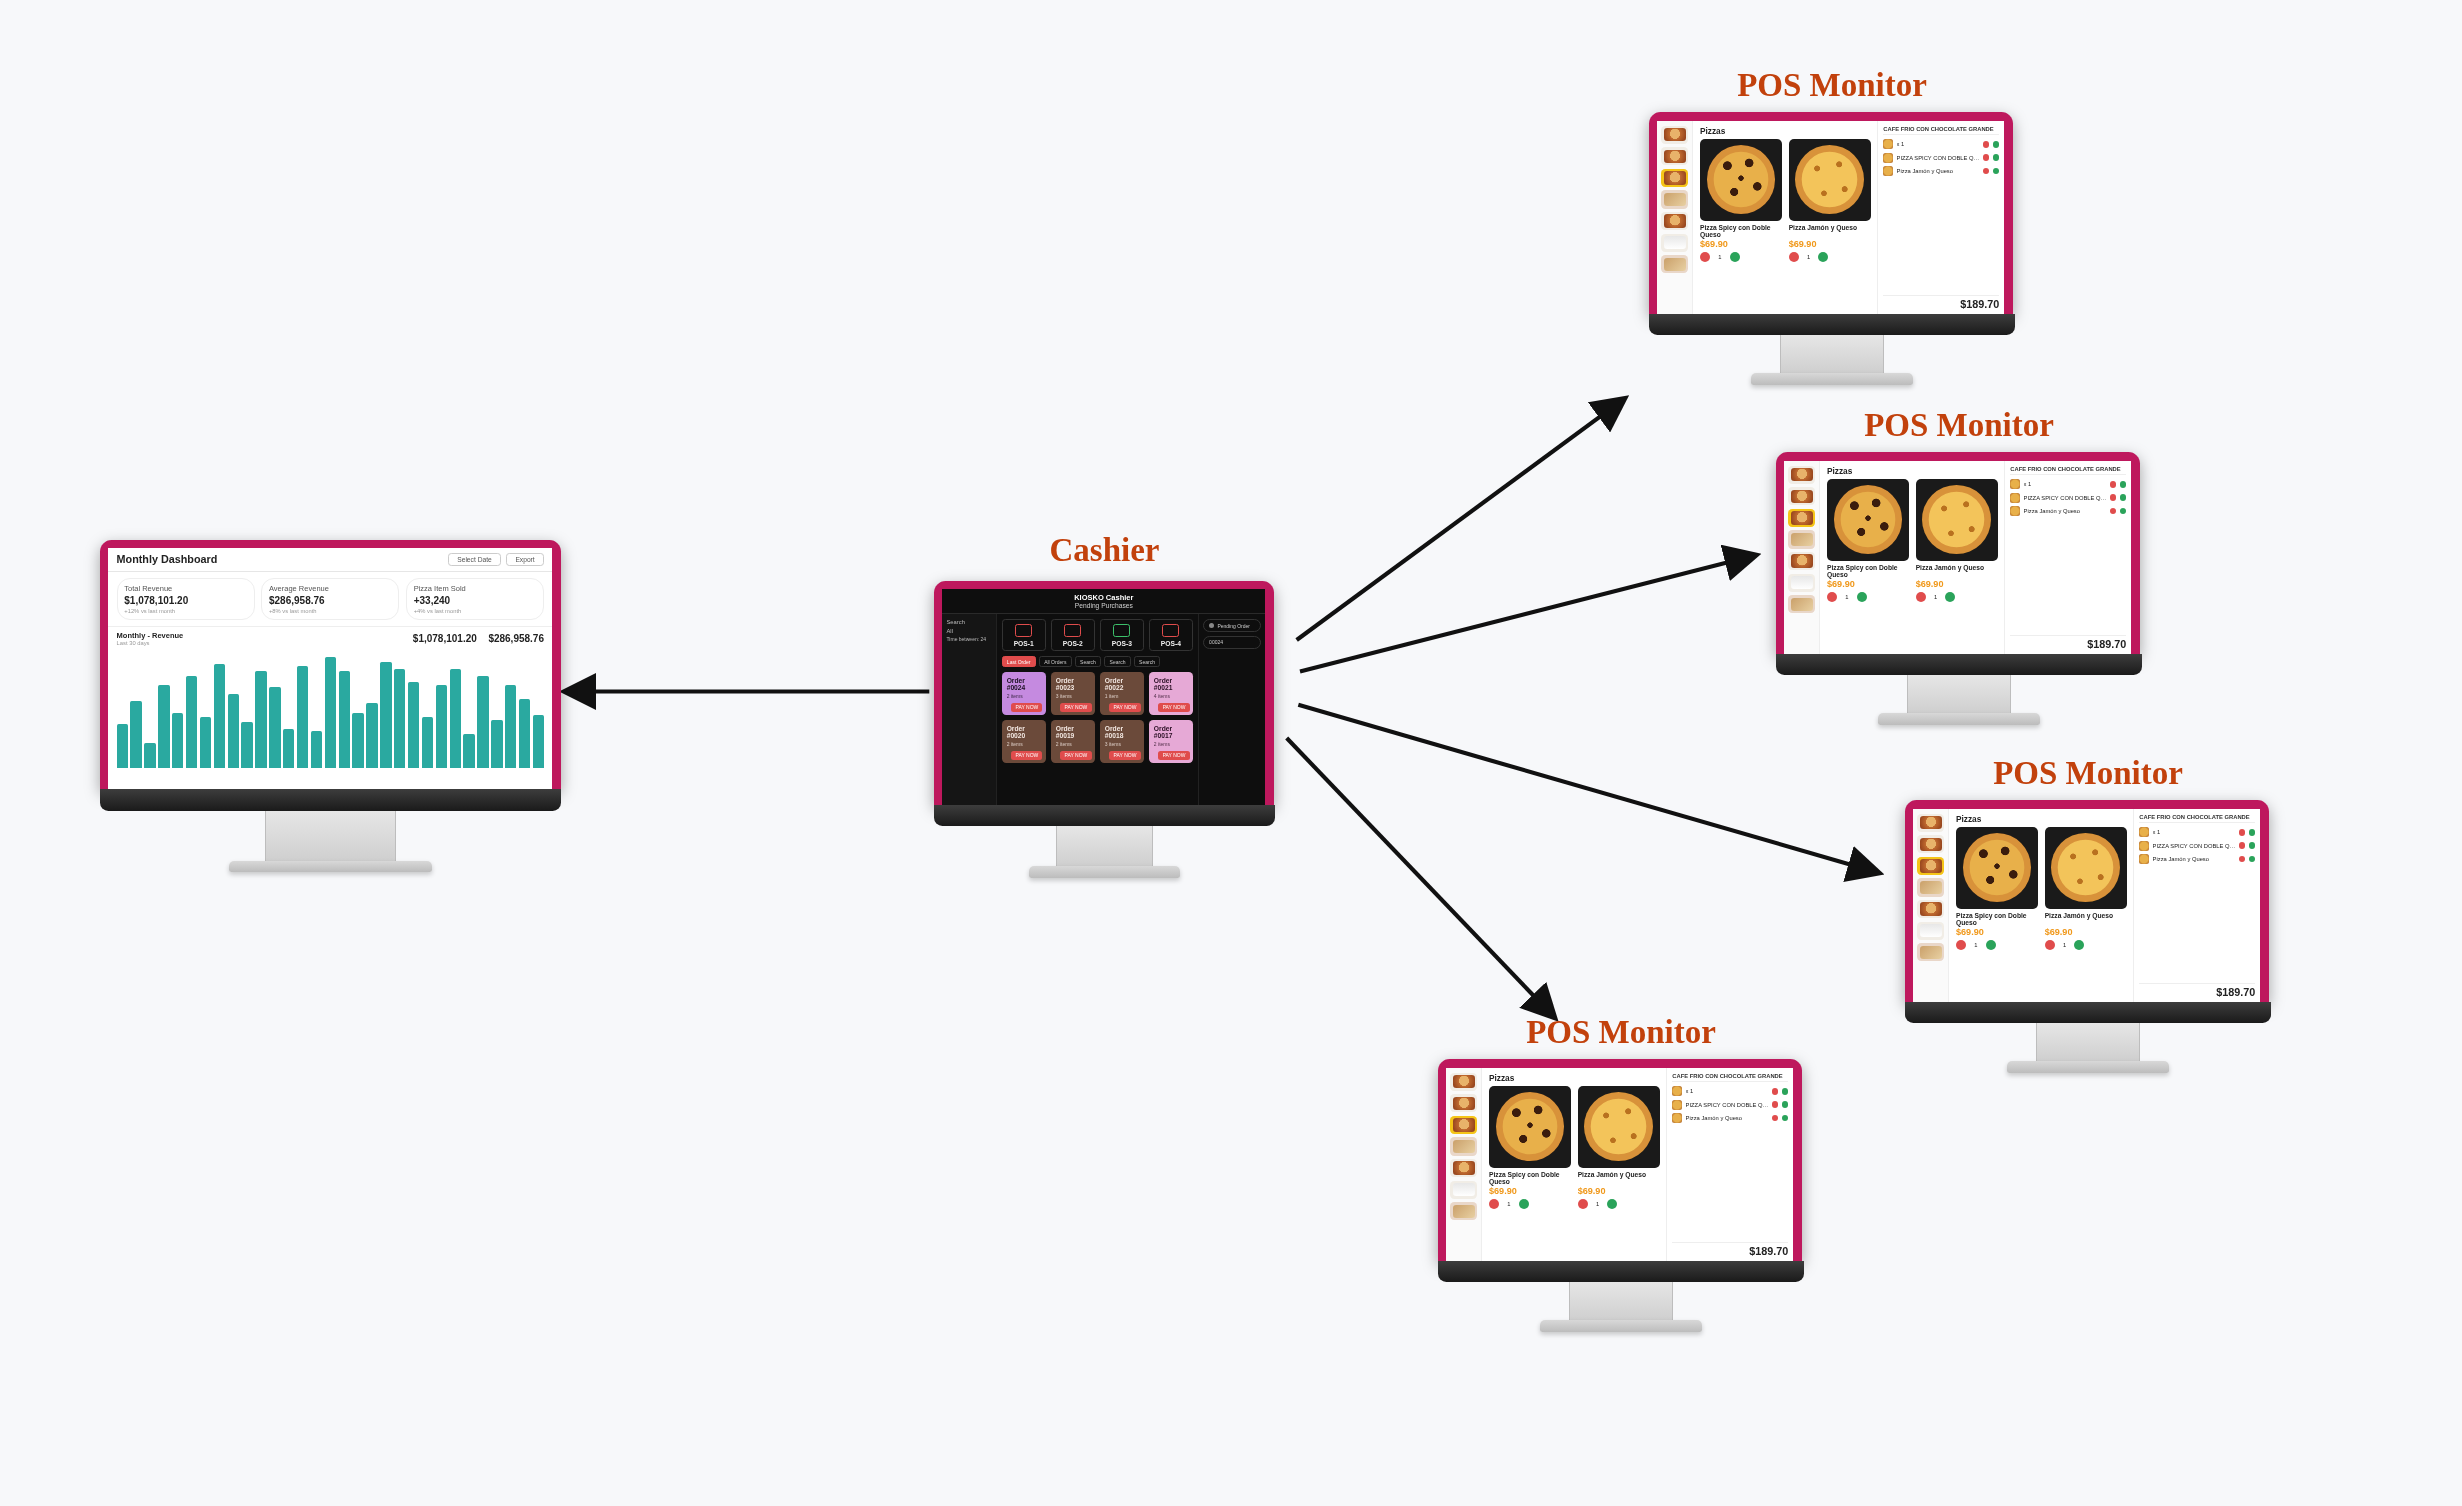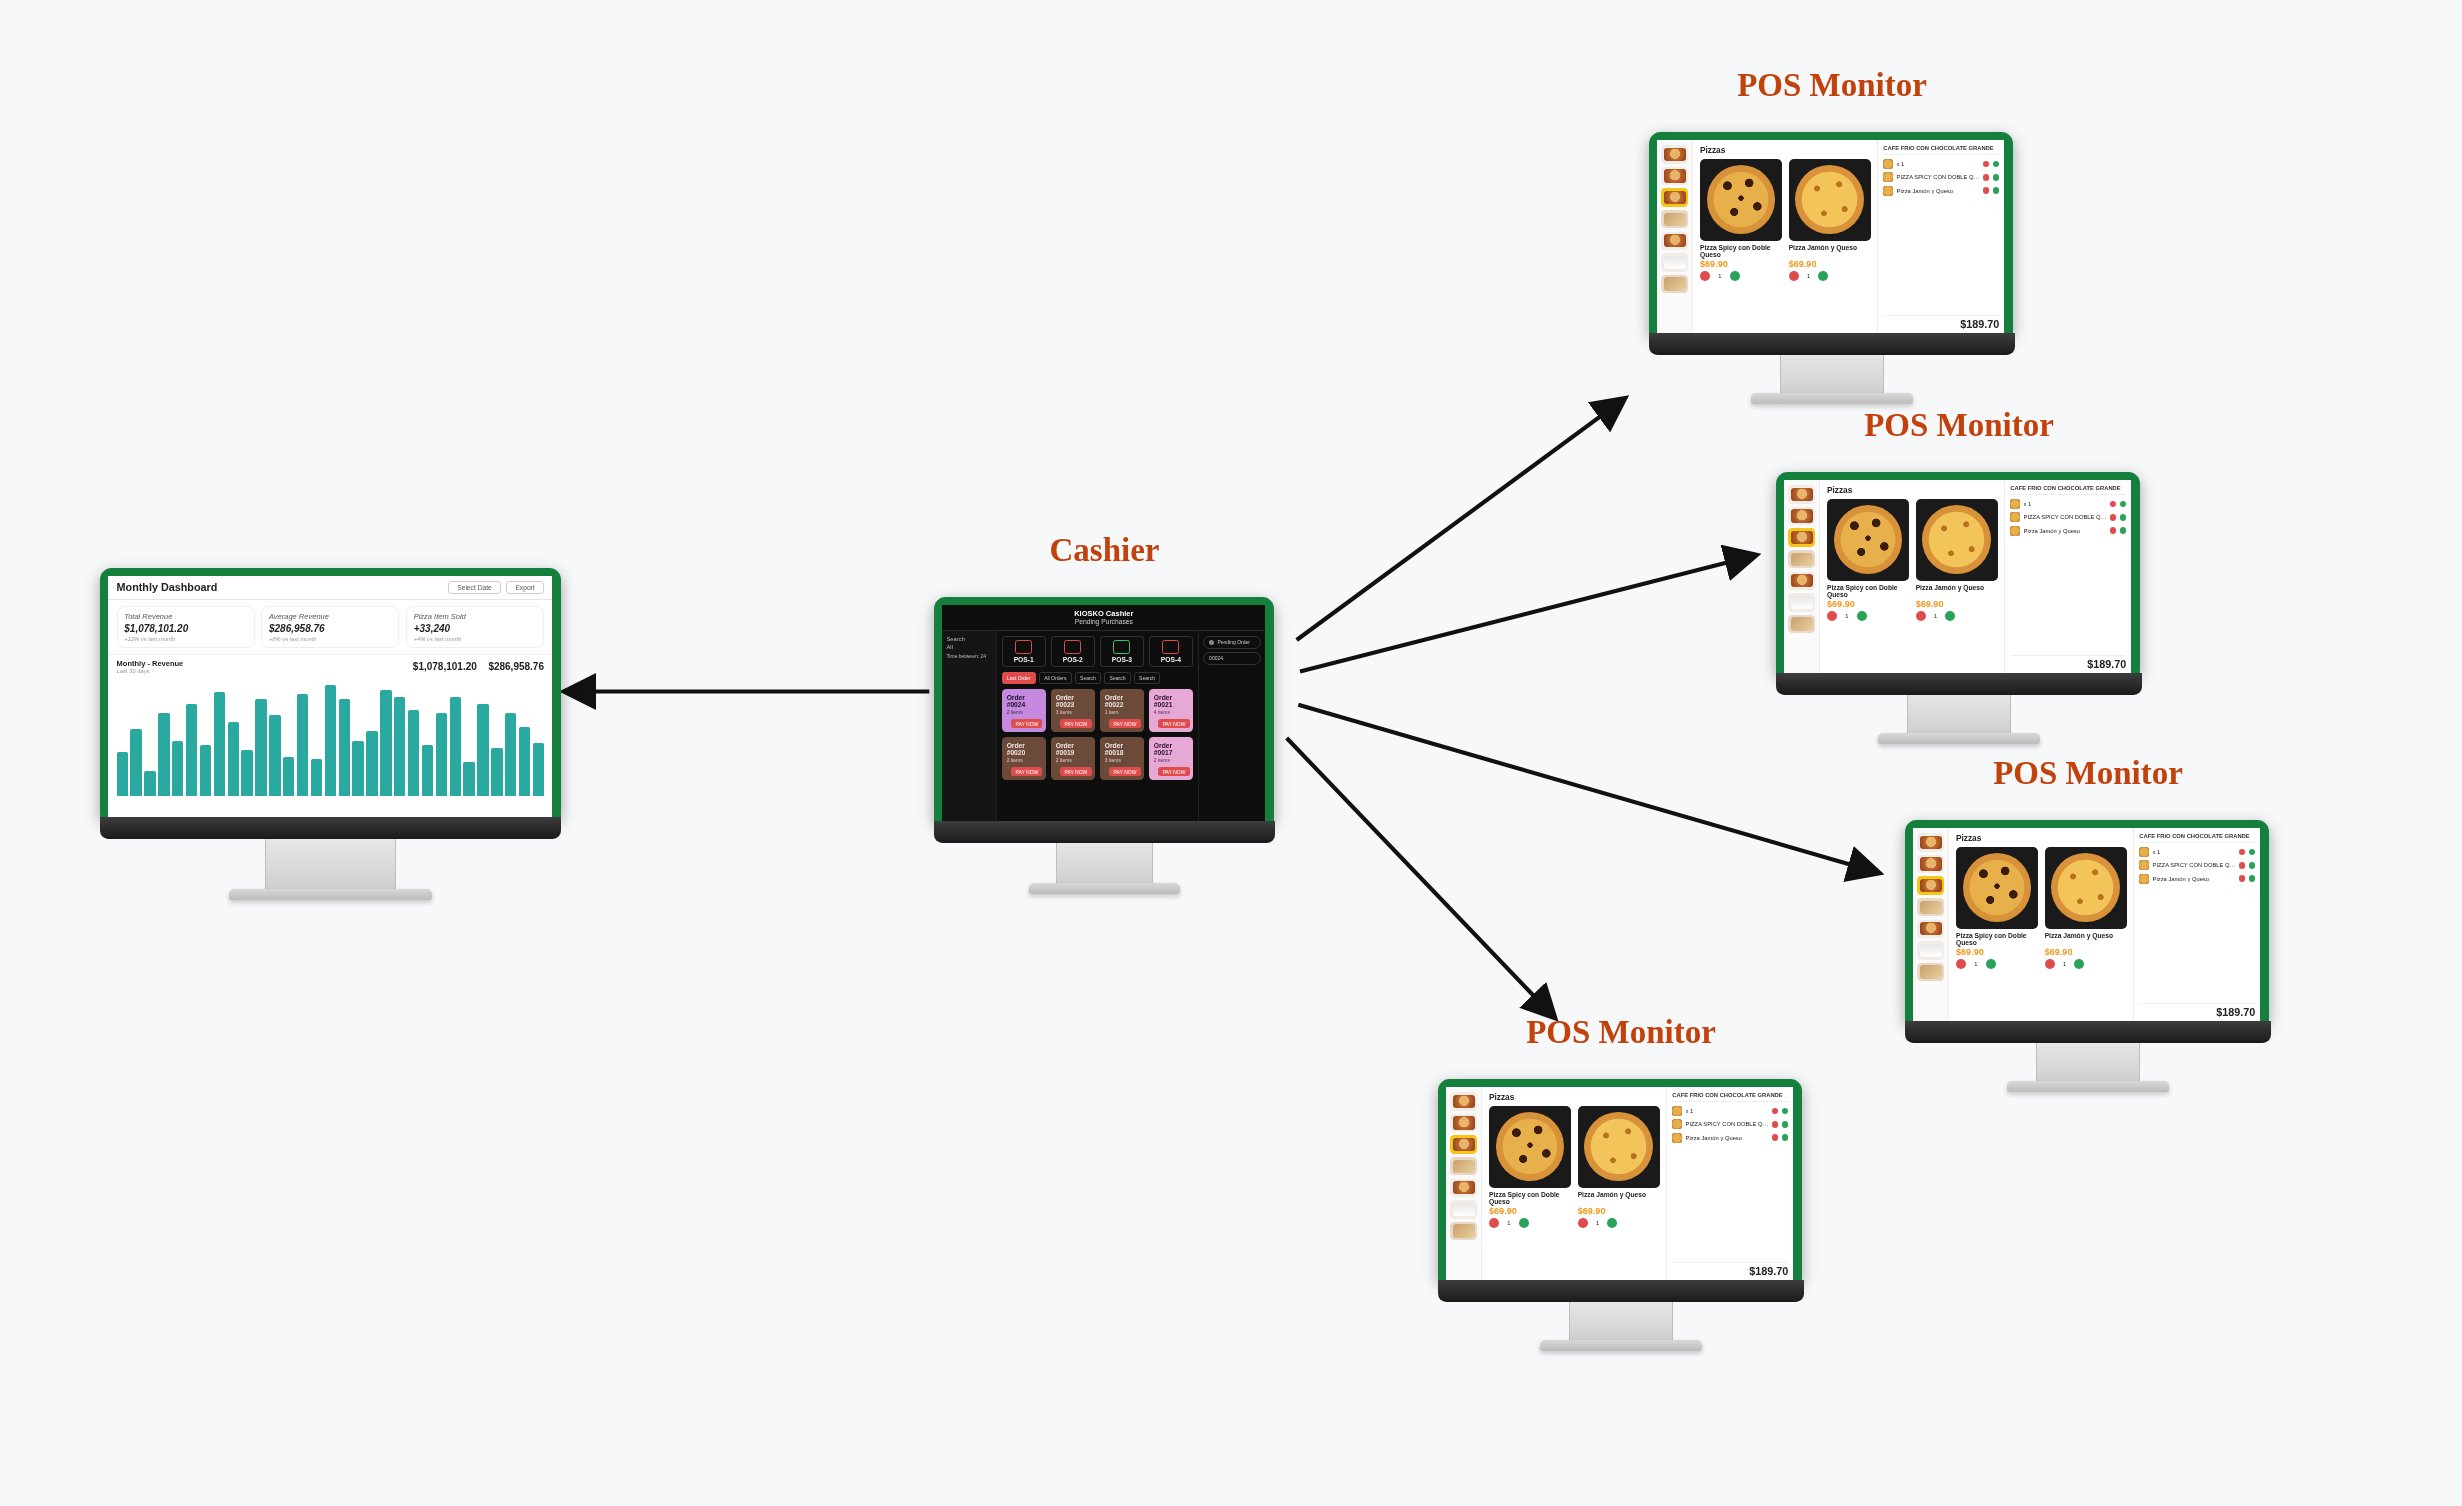--- a/index.html
+++ b/index.html
@@ -17,25 +17,24 @@
     font-weight:700;
     color:#c2410c;
     text-align:center;
     font-size:33px;
     white-space:nowrap;
   }
 
   
   .monitor{position:relative;}
   .bezel{
-    background:#15803d;
+    background:#be185d;
     border-radius:11.6px 11.6px 0 0;
     padding:8.3px 8.3px 0 8.3px;
     box-shadow:0 5px 15px rgba(0,0,0,.35);
-    margin-top:28px;
   }
   .screen{
     background:#fff;
     width:100%;
     height:100%;
     overflow:hidden;
     position:relative;
   }
   .chin{
     height:21.6px;
@@ -66,21 +65,21 @@
   .mon-pos .bezel{width:347px;height:193px;}
   .mon-pos .stand{height:38px;}
 
   
   .rep{position:absolute;inset:0;background:#fff;font-size:6.7px;color:#222;}
   .rep .titlebar{display:flex;justify-content:space-between;align-items:center;padding:5px 8.3px;border-bottom:0.8px solid #e6e6e6;}
   .rep .titlebar h1{margin:0;font-size:10.8px;font-weight:800;}
   .rep .titlebar .controls{display:flex;gap:5px;}
   .rep .titlebar .pill{border:0.8px solid #ccc;border-radius:3.3px;padding:1.7px 8.3px;font-size:6.7px;color:#555;}
   .rep .kpis{display:flex;gap:6.7px;padding:6.7px 8.3px;border-bottom:0.8px solid #eee;}
-  .rep .kpi{flex:1;border:0.8px solid #eee;border-radius:7px;padding:5px 6.7px;font-style:italic;}
+  .rep .kpi{flex:1;border:0.8px solid #eee;border-radius:13px;padding:5px 6.7px;}
   .rep .kpi .lbl{font-size:7.5px;color:#555;}
   .rep .kpi .val{font-size:10px;font-weight:800;margin-top:1.7px;}
   .rep .kpi .sub{font-size:5.8px;color:#999;margin-top:1.7px;}
   .rep .tabrow{display:flex;justify-content:space-between;align-items:center;padding:3.3px 8.3px;}
   .rep .tab{font-size:7.5px;font-weight:700;}
   .rep .tabvals{display:flex;gap:11.6px;font-size:10px;font-weight:800;}
   .rep .chart{height:116px;margin:3.3px 8.3px 5px;display:flex;align-items:flex-end;gap:2.5px;}
   .rep .chart .bar{flex:1;background:#2aa9a0;border-radius:1.7px 1.7px 0 0;}
 
   

